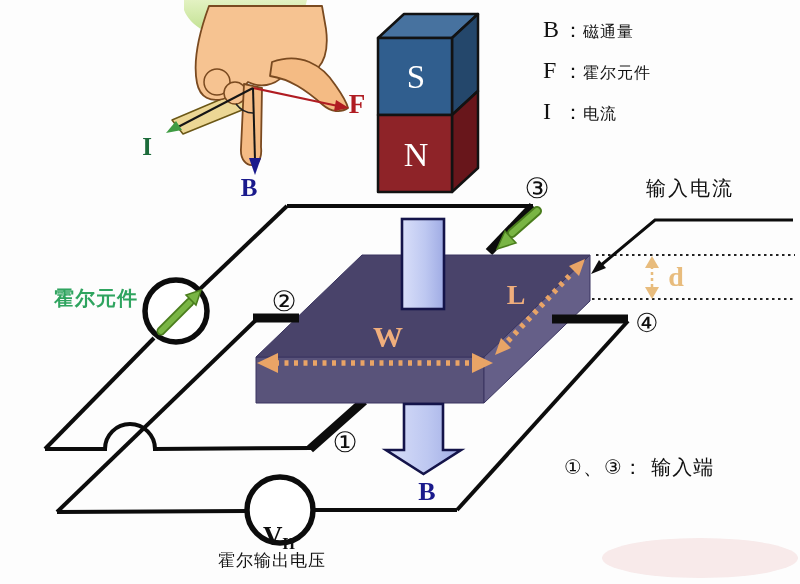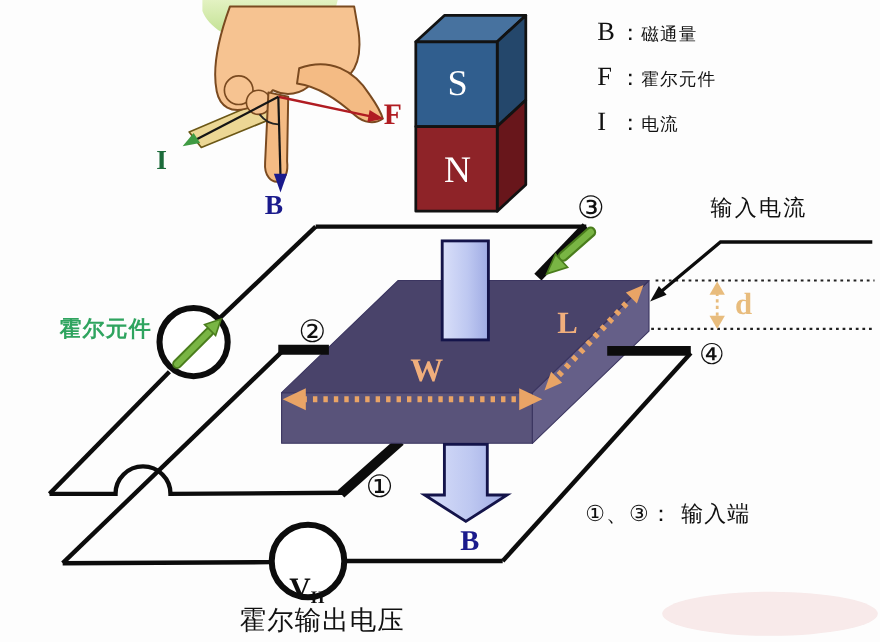--- a/index.html
+++ b/index.html
@@ -176,17 +176,17 @@
 <div class="lbl ctr circled" style="left:537px;top:189px;">③</div>
 <div class="lbl ctr circled" style="left:647px;top:323px;font-size:26px;">④</div>
 
 <div class="lbl ctr dim-label" style="left:388px;top:337px;font-size:30px;">W</div>
 <div class="lbl ctr dim-label" style="left:516px;top:295px;font-size:28px;">L</div>
 <div class="lbl ctr dim-label" style="left:676px;top:277px;font-size:28px;color:#e8bc7d;">d</div>
 <div class="lbl ctr serif" style="left:427px;top:492px;font-size:26px;font-weight:bold;color:#1a1a8c;">B</div>
 
 <div class="lbl ctr meter-label" style="left:279px;top:537px;font-size:27px;"><span>V</span><span class="meter-sub">H</span></div>
 
-<div class="lbl" style="left:218px;top:552px;font-size:24px;letter-spacing:1px;">霍尔输出电压</div>
+<div class="lbl" style="left:218px;top:552px;font-size:17px;letter-spacing:1px;">霍尔输出电压</div>
 
-<div class="lbl note-line" style="left:532px;top:457px;">①、③： 输入端</div>
+<div class="lbl note-line" style="left:564px;top:457px;">①、③： 输入端</div>
 
 </div>
 
 </body></html>

